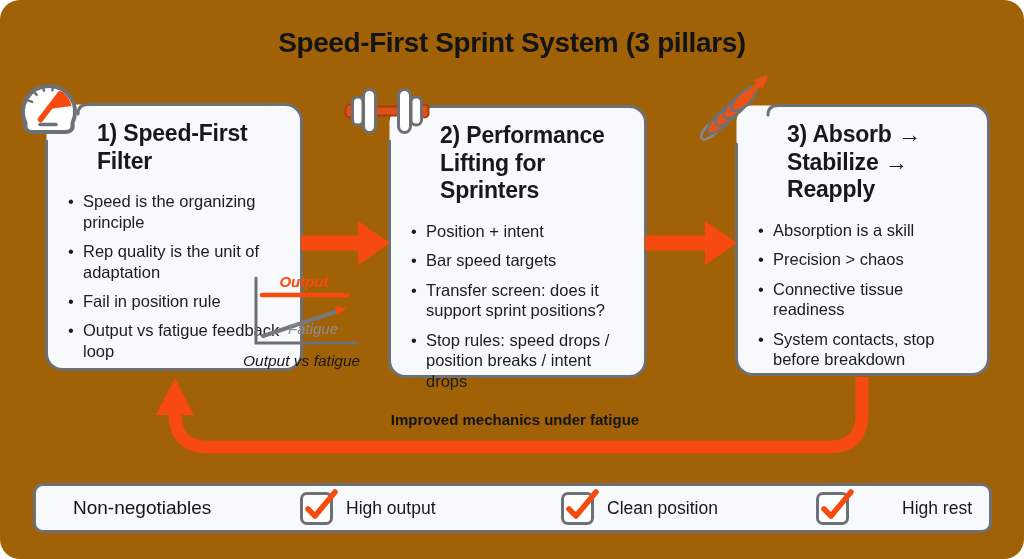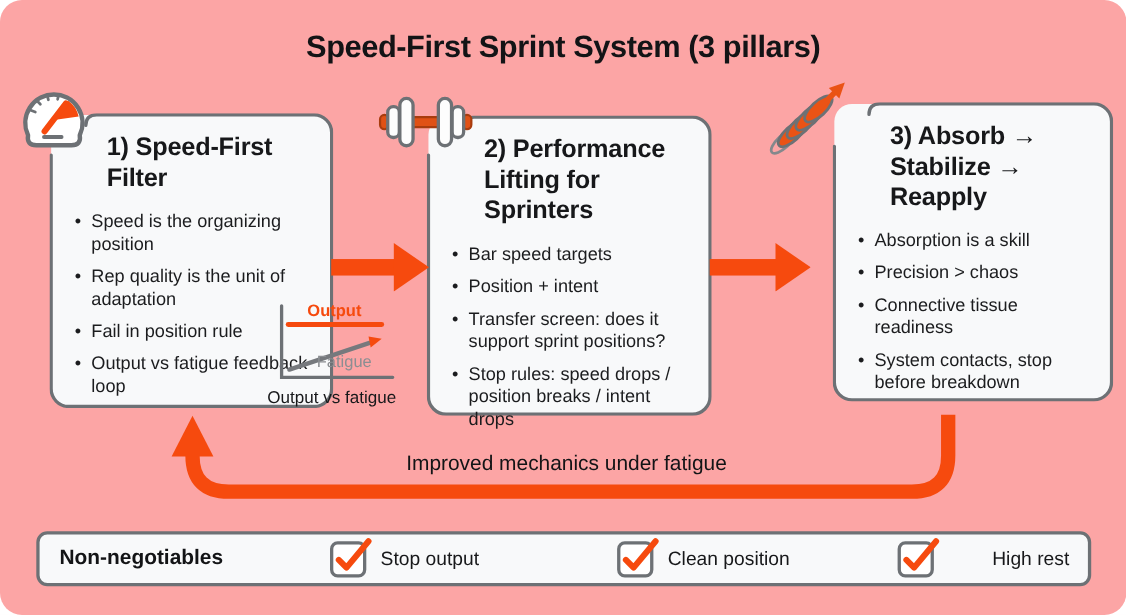--- a/index.html
+++ b/index.html
@@ -1,19 +1,19 @@
 <!DOCTYPE html>
 <html><head>
 <meta charset="utf-8">
 <style>
   html,body { margin:0; padding:0; background:#ffffff; }
   body { font-family:"Liberation Sans", sans-serif; color:#17181a; }
   .panel {
     position:relative; width:1024px; height:559px;
-    background:#fca5a5; border-radius:20px; overflow:hidden;
+    background:#a16207; border-radius:20px; overflow:hidden;
   }
   .title {
     position:absolute; left:0; top:27px; width:1024px;
     text-align:center; font-size:28px; font-weight:700;
     letter-spacing:-0.4px; color:#131416;
   }
   .box { position:absolute; z-index:2; }
   .box-border-svg { position:absolute; left:0; top:0; }
   .box-heading {
     position:relative; margin:17px 6px 0 52px;
@@ -27,34 +27,34 @@
   }
   .box-bullets li::before { content:"•"; position:absolute; left:1px; }
   #box1 .box-bullets li { width:198px; }
   #box2 .box-bullets li { width:205px; }
   #box3 .box-bullets li { width:205px; }
   .icon { position:absolute; z-index:3; }
   .flow-arrow { position:absolute; z-index:2; }
   .loop-svg { position:absolute; left:0; top:0; z-index:1; }
   .loop-label {
     position:absolute; left:312px; top:411px; width:406px; z-index:2;
-    text-align:center; font-size:19px; font-weight:400; color:#131416;
-  }
-  .mini-chart { position:absolute; left:243px; top:266px; width:124px; z-index:4; }
+    text-align:center; font-size:15px; font-weight:700; color:#131416;
+  }
+  .mini-chart { position:absolute; left:243px; top:266px; width:124px; z-index:4;font-style:italic; }
   .mini-chart-caption {
     width:120px; text-align:left; font-size:15.5px; font-weight:500;
     margin-top:-2px; color:#17181a;
   }
   .footer-bar {
     position:absolute; left:33px; top:483px; width:953px; height:44px; z-index:2;
     background:#f8f9fa; border:3px solid #6d7175; border-radius:10px;
   }
   .footer-label {
-    position:absolute; left:18px; top:0; height:44px; display:flex; align-items:center;
-    font-size:19px; font-weight:700; color:#131416;
+    position:absolute; left:37px; top:0; height:44px; display:flex; align-items:center;
+    font-size:19px; font-weight:400; color:#131416;
   }
   .check-item { position:absolute; top:0; height:44px; display:flex; align-items:center; }
   .checkbox {
     position:relative; width:27px; height:27px; background:#ffffff;
     border:3px solid #6d7175; border-radius:7px;
   }
   .checkbox svg { position:absolute; left:-4px; top:-11px; overflow:visible; }
   .check-label { margin-left:13px; font-size:17.5px; color:#17181a; }
 </style>
 </head>
@@ -71,43 +71,43 @@
   <div class="loop-label">Improved mechanics under fatigue</div>
 
   <div class="box" id="box1" style="left:45px; top:103px; width:258px; height:268px;">
     <svg class="box-border-svg" width="258" height="268">
       <rect x="1.5" y="1.5" width="255" height="265" rx="16" fill="#f8f9fa"></rect>
       <path d="M33 11 Q33 1.5 43 1.5 L240.5 1.5 A16 16 0 0 1 256.5 17.5 L256.5 250.5 A16 16 0 0 1 240.5 266.5 L17.5 266.5 A16 16 0 0 1 1.5 250.5 L1.5 38" fill="none" stroke="#6d7175" stroke-width="3" stroke-linecap="round"></path>
     </svg>
     <div class="box-heading">1) Speed-First
 Filter</div>
     <ul class="box-bullets">
-      <li>Speed is the organizing position</li>
+      <li>Speed is the organizing principle</li>
       <li>Rep quality is the unit of adaptation</li>
       <li>Fail in position rule</li>
       <li>Output vs fatigue feedback loop</li>
     </ul>
   </div>
 
   <div class="box" id="box2" style="left:388px; top:105px; width:259px; height:273px;">
     <svg class="box-border-svg" width="259" height="273">
       <rect x="1.5" y="1.5" width="256" height="270" rx="16" fill="#f8f9fa"></rect>
       <path d="M33 11 Q33 1.5 43 1.5 L241.5 1.5 A16 16 0 0 1 257.5 17.5 L257.5 255.5 A16 16 0 0 1 241.5 271.5 L17.5 271.5 A16 16 0 0 1 1.5 255.5 L1.5 36" fill="none" stroke="#6d7175" stroke-width="3" stroke-linecap="round"></path>
     </svg>
     <div class="box-heading">2) Performance
 Lifting for Sprinters</div>
     <ul class="box-bullets">
+      <li>Position + intent</li>
       <li>Bar speed targets</li>
-      <li>Position + intent</li>
       <li>Transfer screen: does it support sprint positions?</li>
       <li>Stop rules: speed drops / position breaks / intent drops</li>
     </ul>
   </div>
 
-  <div class="box" id="box3" style="left:735px; top:93px; width:255px; height:272px;margin-left:22px;">
+  <div class="box" id="box3" style="left:735px; top:104px; width:255px; height:272px;">
     <svg class="box-border-svg" width="255" height="272">
       <rect x="1.5" y="1.5" width="252" height="269" rx="16" fill="#f8f9fa"></rect>
       <path d="M33 11 Q33 1.5 43 1.5 L237.5 1.5 A16 16 0 0 1 253.5 17.5 L253.5 254.5 A16 16 0 0 1 237.5 270.5 L17.5 270.5 A16 16 0 0 1 1.5 254.5 L1.5 40" fill="none" stroke="#6d7175" stroke-width="3" stroke-linecap="round"></path>
     </svg>
     <div class="box-heading">3) Absorb →
 Stabilize → Reapply</div>
     <ul class="box-bullets">
       <li>Absorption is a skill</li>
       <li>Precision &gt; chaos</li>
       <li>Connective tissue readiness</li>
@@ -171,21 +171,21 @@
 
   <div class="footer-bar">
     <div class="footer-label">Non-negotiables</div>
 
     <div class="check-item" style="left:264px;">
       <div class="checkbox">
         <svg width="42" height="40">
           <polyline points="9,25 16,32 36,8" fill="none" stroke="#F64A0E" stroke-width="5.5" stroke-linecap="round" stroke-linejoin="round"></polyline>
         </svg>
       </div>
-      <div class="check-label">Stop output</div>
+      <div class="check-label">High output</div>
     </div>
 
     <div class="check-item" style="left:507px;margin-left:18px;">
       <div class="checkbox">
         <svg width="42" height="40">
           <polyline points="9,25 16,32 36,8" fill="none" stroke="#F64A0E" stroke-width="5.5" stroke-linecap="round" stroke-linejoin="round"></polyline>
         </svg>
       </div>
       <div class="check-label">Clean position</div>
     </div>

